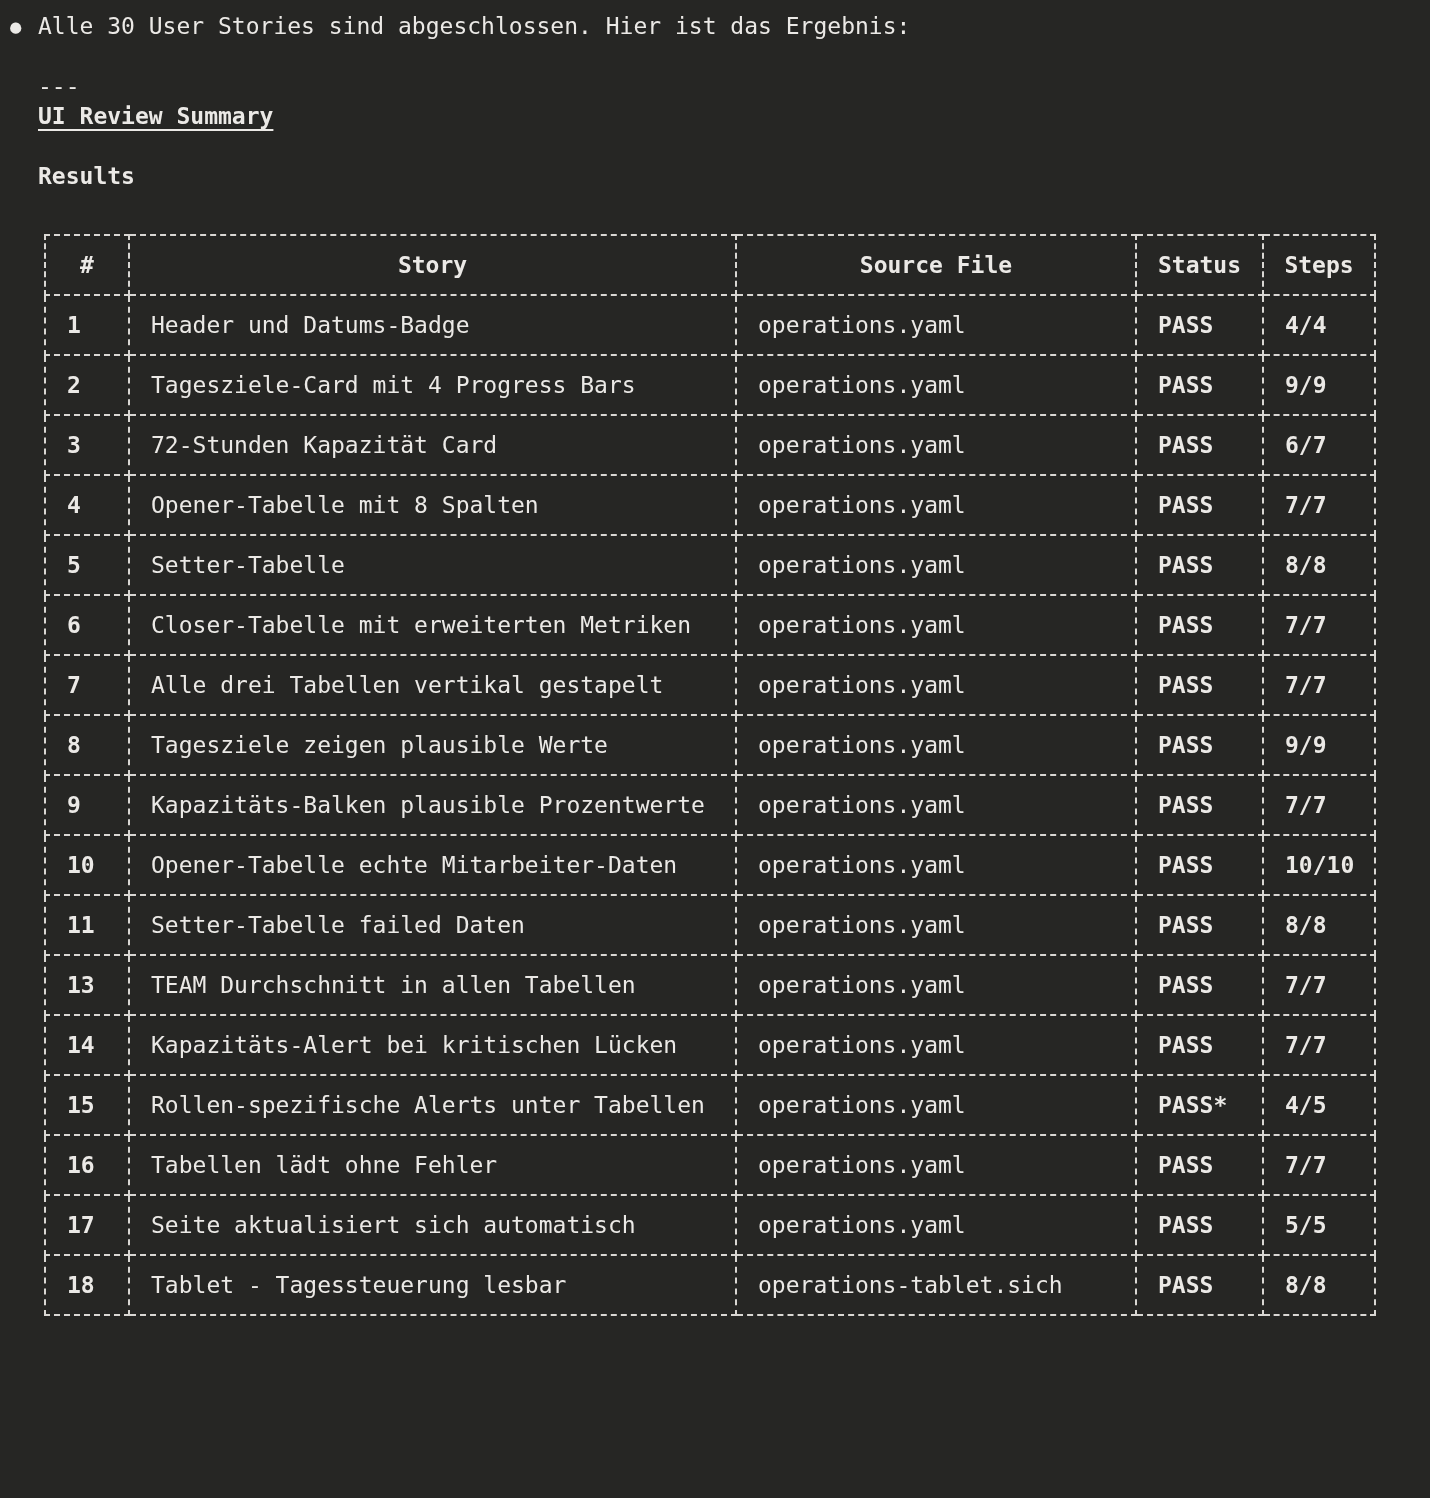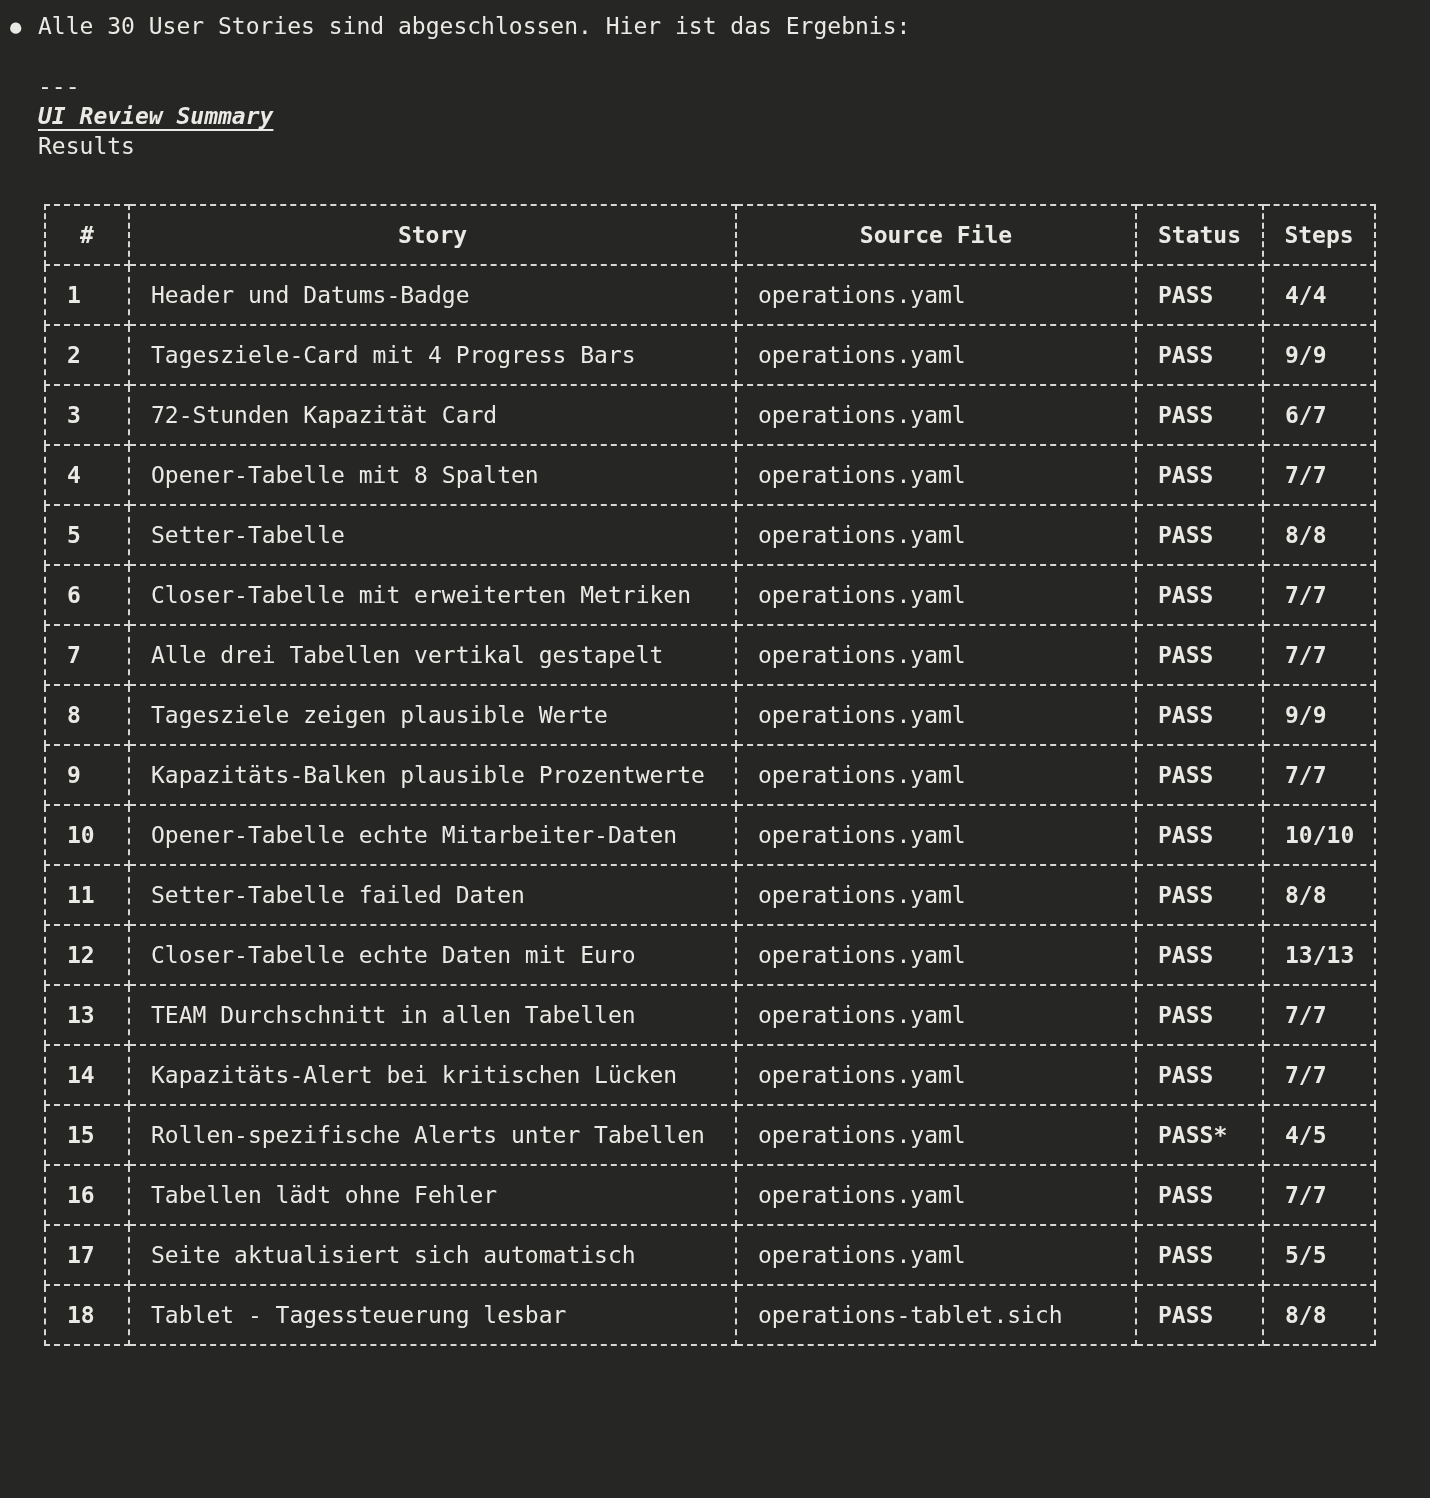--- a/index.html
+++ b/index.html
@@ -12,28 +12,27 @@
     line-height:30px;
   }
   .terminal { padding:11px 0 0 10px; width:1430px; height:1498px; overflow:hidden; }
   .msg { display:flex; align-items:flex-start; }
   .bullet { flex:0 0 28px; font-size:19px; line-height:31px; }
   .content { flex:1 1 auto; min-width:0; }
   .line { min-height:30px; white-space:nowrap; }
   .sep { margin-top:30px; letter-spacing:0; }
   .heading-text {
     font-weight:bold;
-    font-style:italic;
     text-decoration:underline;
     text-underline-offset:5px;
   }
   .meta-block { margin-top:30px; }
   .meta-label { font-weight:bold; }
   .meta-value { margin-left:14px; }
-  .results { font-weight:normal; }
+  .results { margin-top:30px; font-weight:bold; }
   table.results-table {
     border-collapse:collapse;
     table-layout:fixed;
     width:1330px;
     margin:43px 0 0 6px;
   }
   .results-table th, .results-table td {
     border:2px dashed #d9d7d3;
     height:60px;
     vertical-align:middle;
@@ -152,27 +151,20 @@
               <td class="col-4">10/10</td>
             </tr>
             <tr>
               <td class="col-0">11</td>
               <td class="col-1">Setter-Tabelle failed Daten</td>
               <td class="col-2">operations.yaml</td>
               <td class="col-3">PASS</td>
               <td class="col-4">8/8</td>
             </tr>
             <tr>
-              <td class="col-0">12</td>
-              <td class="col-1">Closer-Tabelle echte Daten mit Euro</td>
-              <td class="col-2">operations.yaml</td>
-              <td class="col-3">PASS</td>
-              <td class="col-4">13/13</td>
-            </tr>
-            <tr>
               <td class="col-0">13</td>
               <td class="col-1">TEAM Durchschnitt in allen Tabellen</td>
               <td class="col-2">operations.yaml</td>
               <td class="col-3">PASS</td>
               <td class="col-4">7/7</td>
             </tr>
             <tr>
               <td class="col-0">14</td>
               <td class="col-1">Kapazitäts-Alert bei kritischen Lücken</td>
               <td class="col-2">operations.yaml</td>

